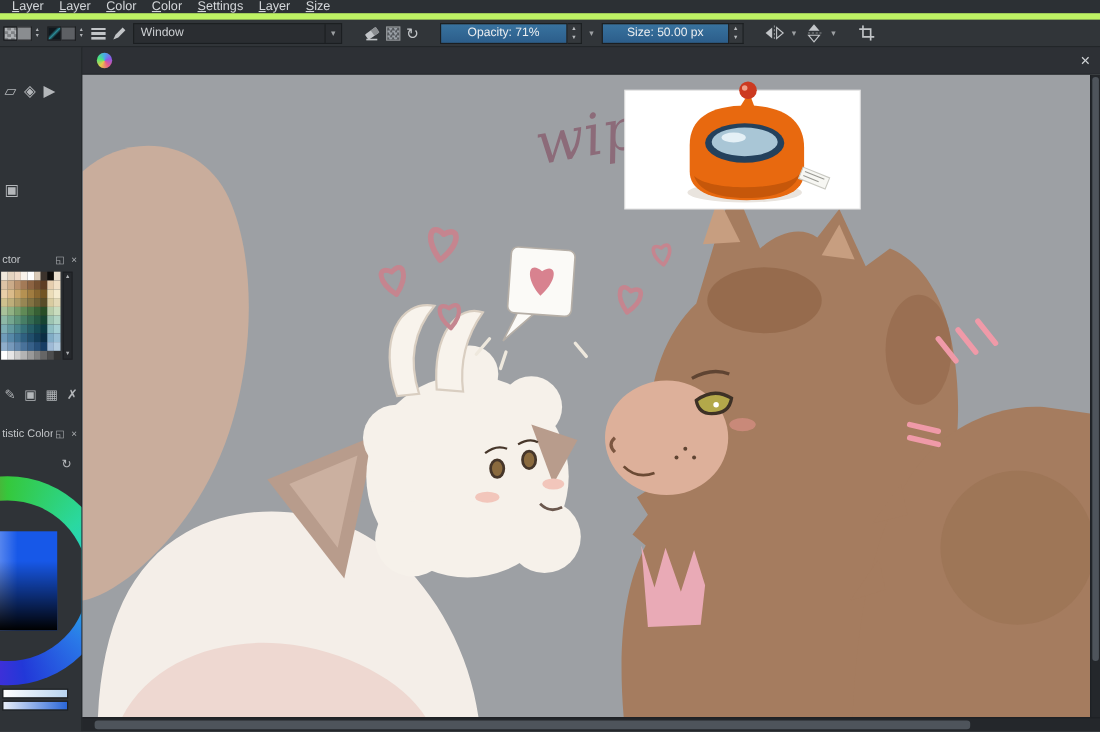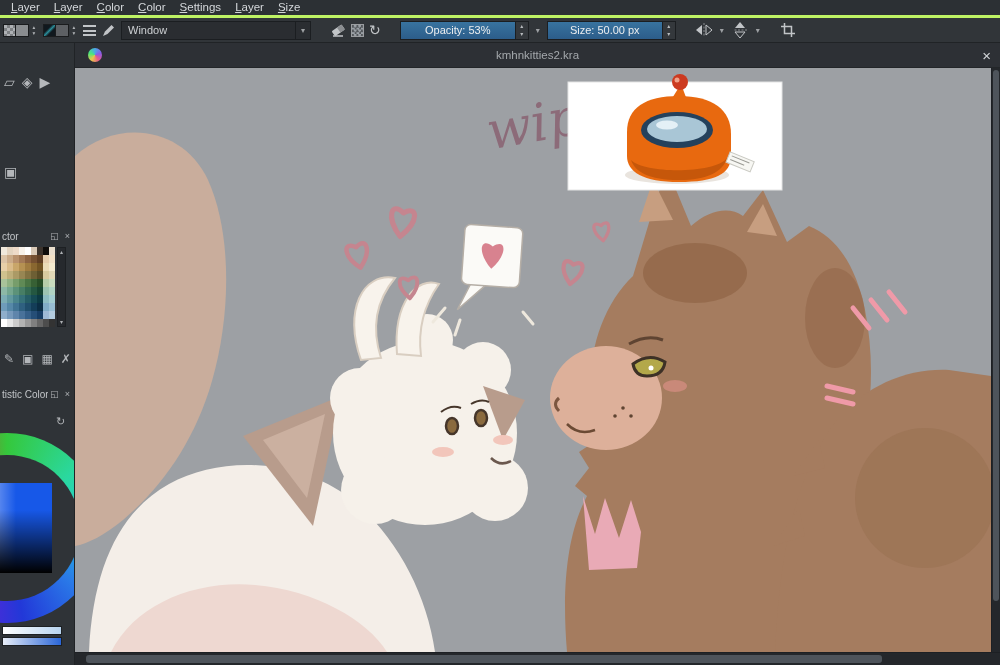--- a/index.html
+++ b/index.html
@@ -4,21 +4,21 @@
 <style>
   * { margin:0; padding:0; box-sizing:border-box; }
   html,body { background:#1e2124; }
   .app {
     width:1000px; height:665px; position:relative; overflow:hidden;
     font-family:"Liberation Sans", sans-serif;
     background:#2f3337; user-select:none;
   }
   
   .menubar {
-    height:18px; background:#2c3034; border-bottom:3px solid #bef264;
+    height:18px; background:#2c3034; border-bottom:6px solid #bef264;
     display:flex; align-items:center; padding-left:4px;
   }
   .menubar .mitem {
     display:inline-block; color:#d4d7da; font-size:11.5px; padding:0 7px; line-height:17px;
   }
   .menubar .mitem::first-letter { text-decoration:underline; }
   
   .toolbar {
     height:25px; background:#313539; border-bottom:1px solid #202326;
     display:flex; align-items:center; gap:5px; padding:0 3px;
@@ -137,21 +137,21 @@
           <g transform="rotate(-35 8 7)">
             <rect x="2" y="4.5" width="12" height="6" rx="1" fill="#c2c5c8"></rect>
             <rect x="8.5" y="4.5" width="5.5" height="6" fill="#8a8d90"></rect>
           </g>
           <line x1="3" y1="13" x2="13" y2="13" stroke="#c2c5c8" stroke-width="1.5"></line>
         </svg>
     </span>
     <div class="checker13"></div>
     <span class="icon">↻</span>
     <div class="spinslider op-margin">
-      <div class="slider-body">Opacity: 53%</div>
+      <div class="slider-body">Opacity: 71%</div>
       <div class="spincol">
         <span>▴</span>
           <span>▾</span>
       </div>
     </div>
     <span class="dd">▾</span>
     <div class="spinslider">
       <div class="slider-body">Size: 50.00 px</div>
       <div class="spincol">
         <span>▴</span>
@@ -315,21 +315,20 @@
       <div class="wheel-hole"></div>
       <div class="sv-square"></div>
 
       <div class="strip strip1"></div>
       <div class="strip strip2"></div>
     </div>
 
     <div class="canvas-area">
       <div class="tabbar">
         <div class="krita-logo"></div>
-        <span class="tab-title">kmhnkitties2.kra</span>
         <span class="tab-close">×</span>
       </div>
 
       <div class="canvas-wrap">
         <svg class="art" viewBox="0 0 916 584" preserveAspectRatio="none">
           <rect width="916" height="584" fill="#9da0a4"></rect>
 
           <g>
             <path d="M0,88 C42,50 108,58 133,112 C156,163 157,243 137,313 C120,372 88,418 48,452 C30,467 12,476 0,478 Z" fill="#c9ad9c"></path>
           </g>

